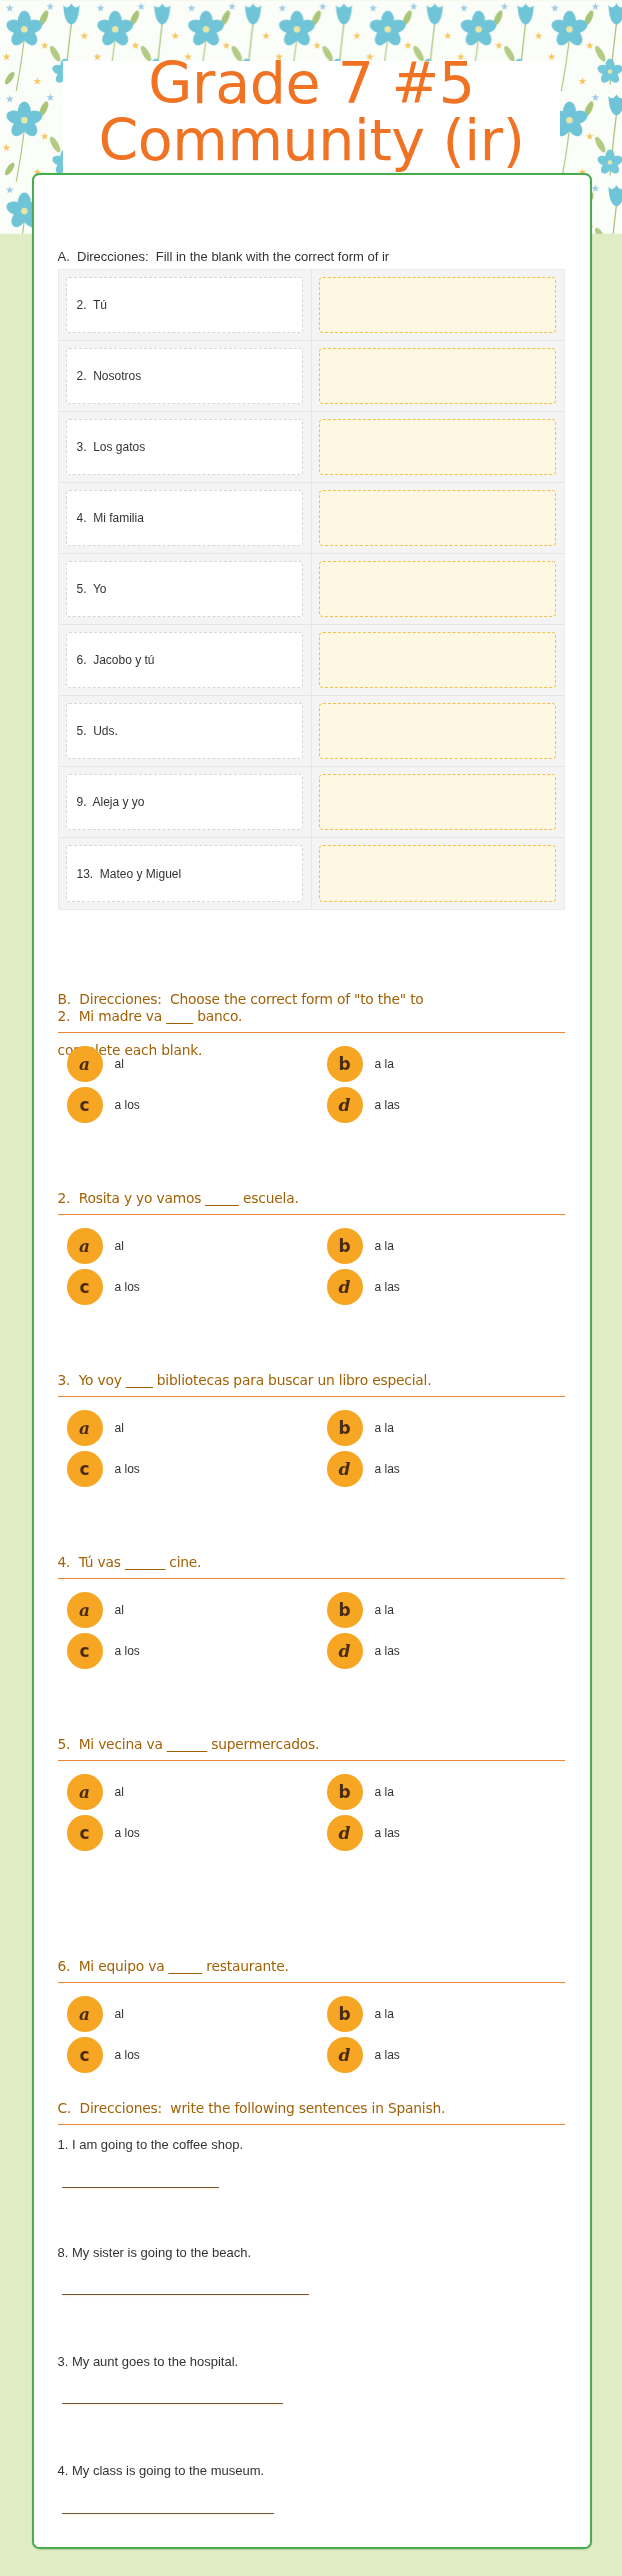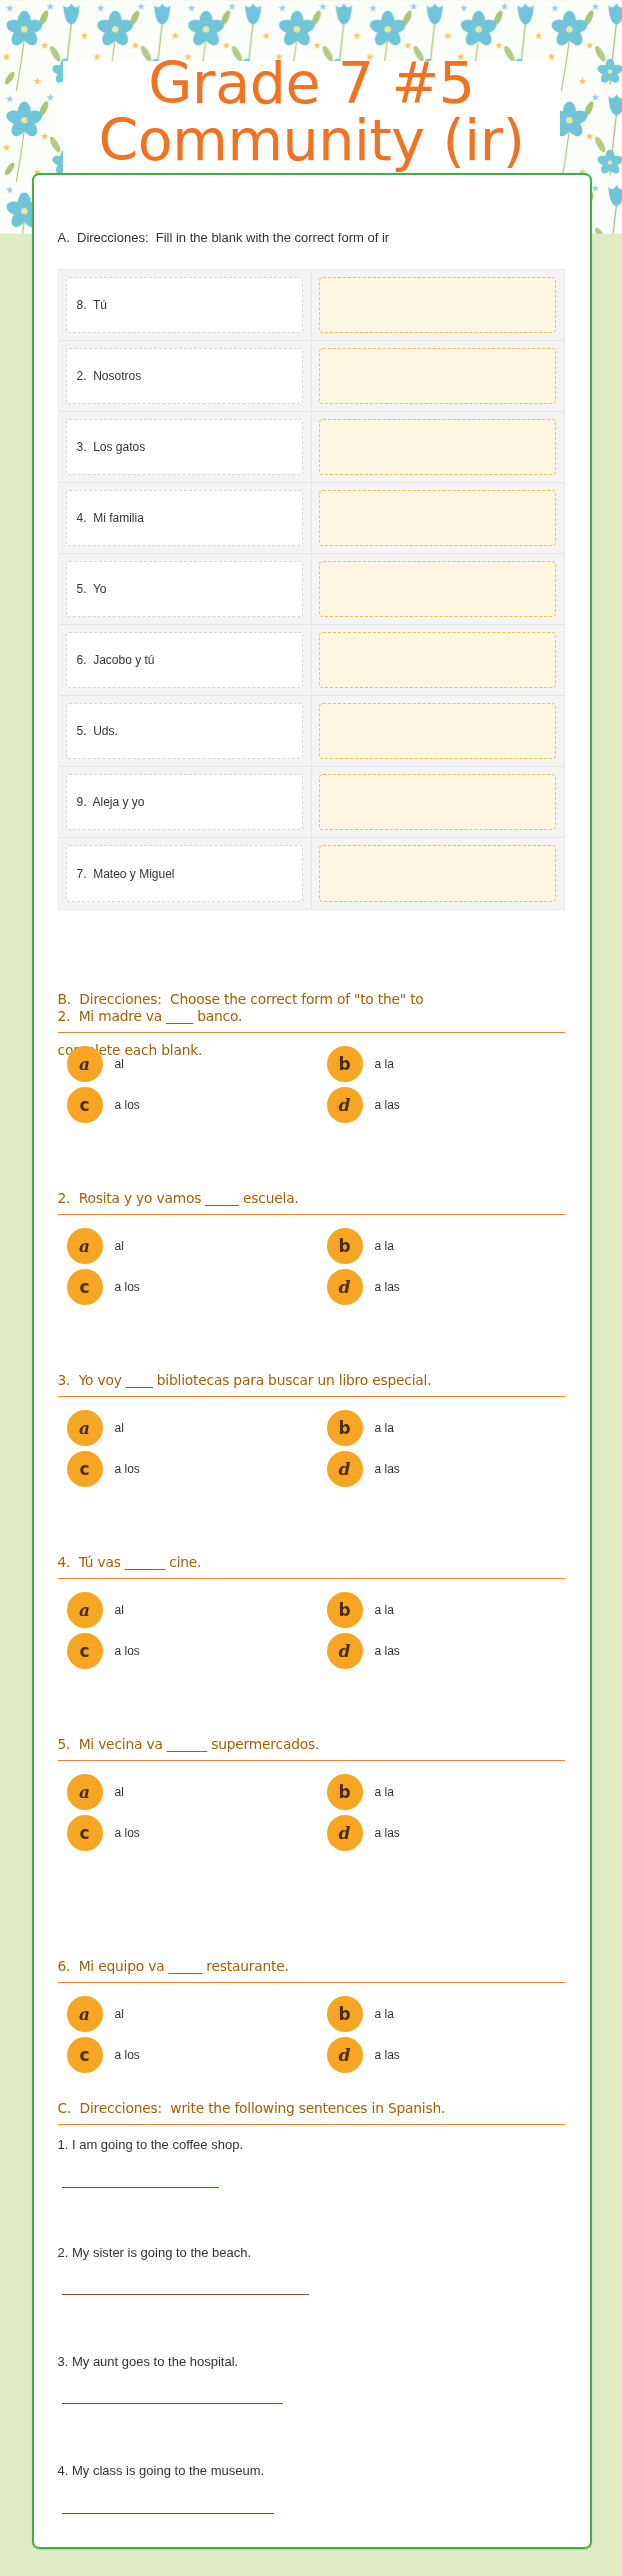--- a/index.html
+++ b/index.html
@@ -24,21 +24,21 @@
 
   .card {
     position: absolute; left: 32px; top: 173px; width: 560px; height: 2376px;
     box-sizing: border-box; border: 2.4px solid #46ad4c; border-radius: 7.3px;
     background: #ffffff;
     box-shadow: 0 0.8px 1.6px rgba(0,0,0,0.15);
   }
   .abs { position: absolute; }
 
   .secA-heading {
-    left: 23.5px; top: 55px; font-size: 13px; line-height: 16px; color: #333;
+    left: 23.5px; top: 74px; font-size: 13px; line-height: 16px; color: #333;
     white-space: pre; font-family: "Liberation Sans", sans-serif;
   }
   .table {
     left: 23.5px; top: 94px; width: 507px;
     background: #f4f4f4; border: 0.8px solid #ebebeb; box-sizing: border-box;
   }
   .trow { display: flex; height: 71px; border-bottom: 0.8px solid #e6e6e6; box-sizing: border-box; }
   .trow:last-child { border-bottom: none; }
   .tcell { box-sizing: border-box; padding: 7.3px; height: 100%; }
   .tcell.left { width: 253px; border-right: 0.8px solid #e6e6e6; }
@@ -140,21 +140,21 @@
   </div>
 </div>
 
 <div class="card">
 
   <div class="abs secA-heading">A.  Direcciones:  Fill in the blank with the correct form of ir</div>
 
   <div class="abs table">
     <div class="trow">
       <div class="tcell left">
-          <div class="pbox">8.  Tú</div>
+          <div class="pbox">2.  Tú</div>
         </div>
       <div class="tcell right">
           <input class="abox" type="text" value="" style="">
         </div>
     </div>
     <div class="trow">
       <div class="tcell left">
           <div class="pbox">2.  Nosotros</div>
         </div>
       <div class="tcell right">
@@ -204,21 +204,21 @@
     <div class="trow">
       <div class="tcell left">
           <div class="pbox">9.  Aleja y yo</div>
         </div>
       <div class="tcell right">
           <input class="abox" type="text" value="" style="">
         </div>
     </div>
     <div class="trow">
       <div class="tcell left">
-          <div class="pbox">7.  Mateo y Miguel</div>
+          <div class="pbox">13.  Mateo y Miguel</div>
         </div>
       <div class="tcell right">
           <input class="abox" type="text" value="" style="">
         </div>
     </div>
   </div>
 
   <div class="abs hand secB-heading">
     <div>B.  Direcciones:  Choose the correct form of "to the" to</div>
     <div>complete each blank.</div>
@@ -356,21 +356,21 @@
     </div>
   </div>
 
   <div class="abs secC-block">
     <div class="qhead hand">C.  Direcciones:  write the following sentences in Spanish.</div>
   </div>
 
   <div class="abs citem" style="top:1962px">1. I am going to the coffee shop.</div>
   <input class="abs cline" type="text" style="top: 1993px; width: 157px;" value="">
 
-  <div class="abs citem" style="top:2070px">2. My sister is going to the beach.</div>
+  <div class="abs citem" style="top:2070px">8. My sister is going to the beach.</div>
   <input class="abs cline" type="text" style="top: 2100px; width: 247px;" value="">
 
   <div class="abs citem" style="top:2179px">3. My aunt goes to the hospital.</div>
   <input class="abs cline" type="text" style="top: 2209px; width: 221px;" value="">
 
   <div class="abs citem" style="top:2288px">4. My class is going to the museum.</div>
   <input class="abs cline" type="text" style="top: 2319px; width: 212px;" value="">
 
 </div>
 

